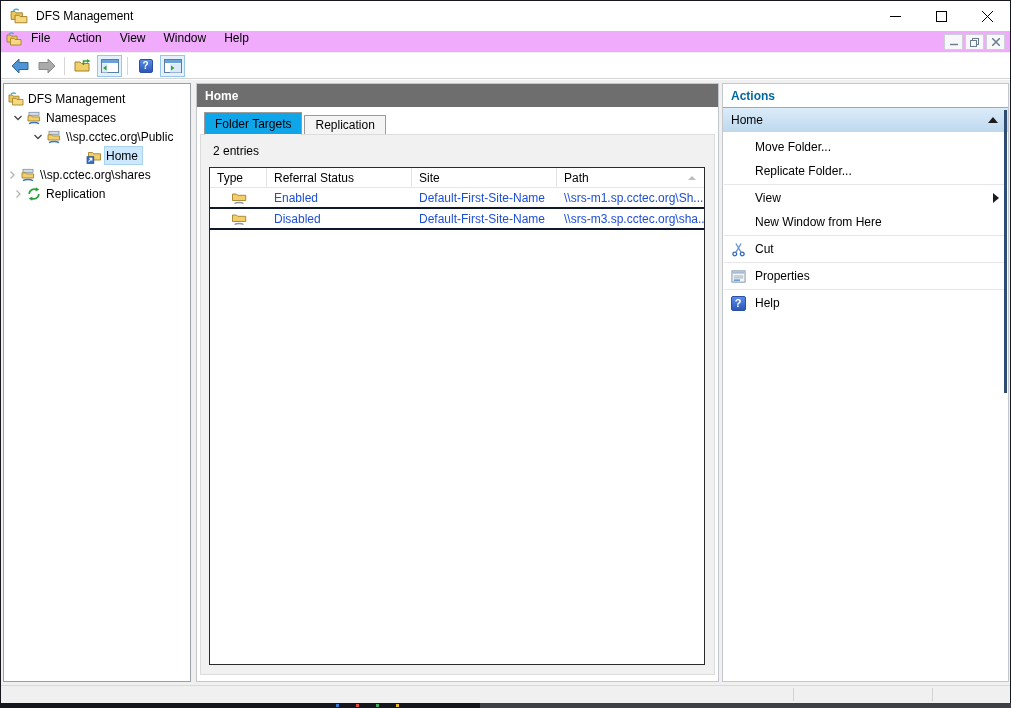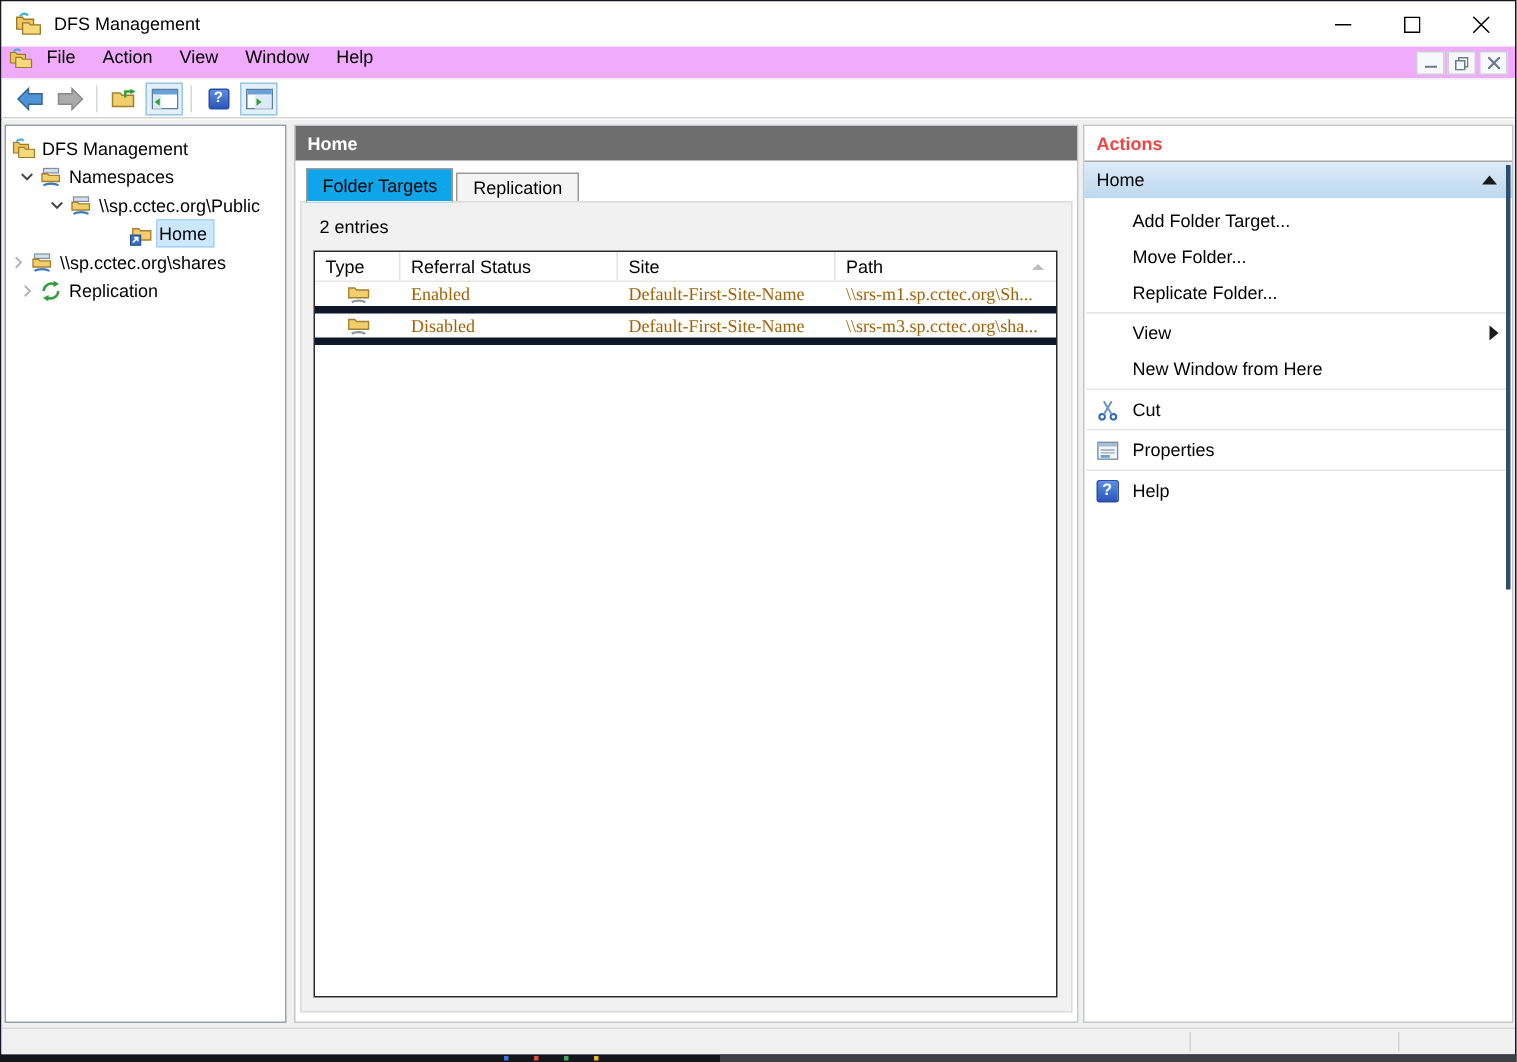--- a/index.html
+++ b/index.html
@@ -46,28 +46,28 @@
   .tab.active { height:23px; background:#0ea5e9; border-bottom:1px solid #f1f1f1; position:relative; z-index:2; }
   .tab.inactive { margin-left:2px; }
   .tab-page { position:absolute; left:3px; right:3px; top:50px; bottom:6px; background:#f1f1f1; border:1px solid #dcdcdc; }
   .entries { position:absolute; left:12px; top:9px; font-size:12px; color:#000; }
   .listbox { position:absolute; left:8px; top:32px; width:496px; height:498px; background:#fff; border:1px solid #2a2a2a; overflow:hidden; }
   .lv-header { display:flex; height:20px; border-bottom:1px solid #e6e6e6; }
   .lv-hcol { display:flex; align-items:center; padding-left:7px; font-size:12px; color:#000; border-right:1px solid #e3e3e3; position:relative; }
   .lv-hcol:last-child { border-right:none; flex:1; }
   .col-type { width:57px; } .col-status { width:145px; } .col-site { width:145px; }
   .sort-asc { position:absolute; right:8px; top:8px; width:0; height:0; border-left:4px solid transparent; border-right:4px solid transparent; border-bottom:4px solid #bdbdbd; }
-  .lv-row { display:flex; height:21px; align-items:center; border-bottom:5px solid #0f172a; font-size:12px; color:#a16207;font-family:Liberation Serif, serif; }
+  .lv-row { display:flex; height:21px; align-items:center; border-bottom:2px solid #0f172a; font-size:12px; color:#1d4ed8; }
   .lv-cell { padding-left:7px; overflow:hidden; white-space:nowrap; }
   .cell-type { width:57px; display:flex; justify-content:center; padding-left:0; }
   .cell-status { width:145px; } .cell-site { width:145px; } .cell-path { flex:1; }
 
   
   .actions-pane { position:absolute; left:721px; top:3px; width:287px; height:599px; background:#fff; border:1px solid #c3c7cc; }
-  .actions-title { height:24px; display:flex; align-items:center; padding-left:8px; font-size:12px; font-weight:bold; color:#ef4444; border-bottom:1px solid #a6a6a6; }
+  .actions-title { height:24px; display:flex; align-items:center; padding-left:8px; font-size:12px; font-weight:bold; color:#0369a1; border-bottom:1px solid #a6a6a6; }
   .section-header { height:24px; background:linear-gradient(180deg,#dcecf9,#bdd8ee); display:flex; align-items:center; padding:0 10px 0 8px; font-size:12px; color:#000; }
   .caret-up { margin-left:auto; width:0; height:0; border-left:5px solid transparent; border-right:5px solid transparent; border-bottom:6px solid #1b1b1b; }
   .action-list { padding-top:3px; }
   .action-item { height:24px; display:flex; align-items:center; font-size:12px; color:#000; padding-left:6px; }
   .ai-icon { width:18px; flex:0 0 18px; height:17px; margin-right:8px; display:flex; align-items:center; justify-content:center; }
   .action-sep { height:1px; background:#e6e6e6; margin:1px 1px; }
   .submenu-arrow { margin-left:auto; margin-right:9px; width:0; height:0; border-top:5px solid transparent; border-bottom:5px solid transparent; border-left:6px solid #1b1b1b; }
   .scroll-thumb { position:absolute; right:1px; top:26px; width:3px; height:283px; background:#2e4d71; }
 
   
@@ -342,24 +342,20 @@
 
     <div class="actions-pane">
       <div class="actions-title">Actions</div>
       <div class="section-header">
         <span>Home</span>
         <span class="caret-up"></span>
       </div>
       <div class="action-list">
         <div class="action-item">
               <span class="ai-icon"></span>
-              <span>Add Folder Target...</span>
-            </div>
-        <div class="action-item">
-              <span class="ai-icon"></span>
               <span>Move Folder...</span>
             </div>
         <div class="action-item">
               <span class="ai-icon"></span>
               <span>Replicate Folder...</span>
             </div>
         <div class="action-sep"></div>
         <div class="action-item">
               <span class="ai-icon"></span>
               <span>View</span>

